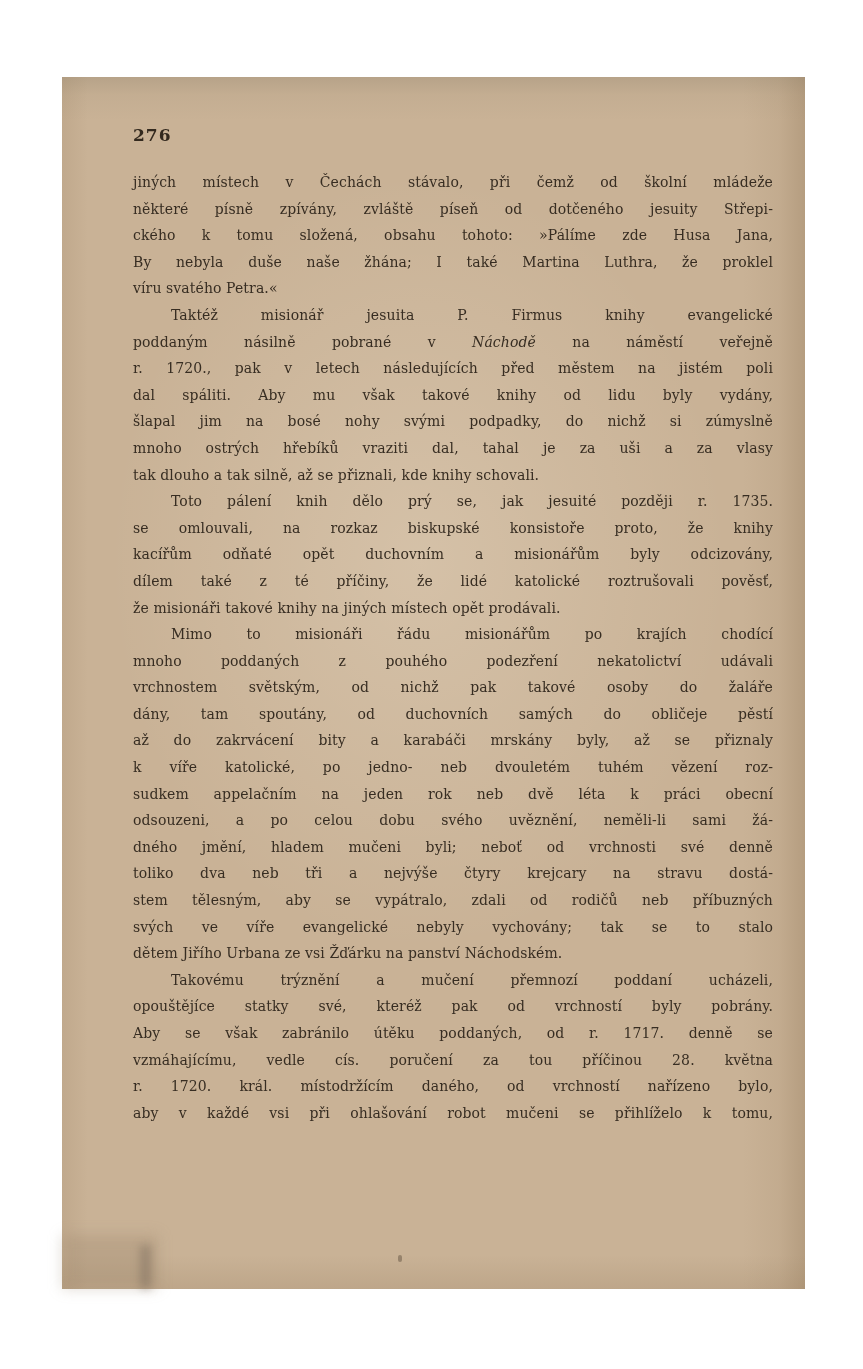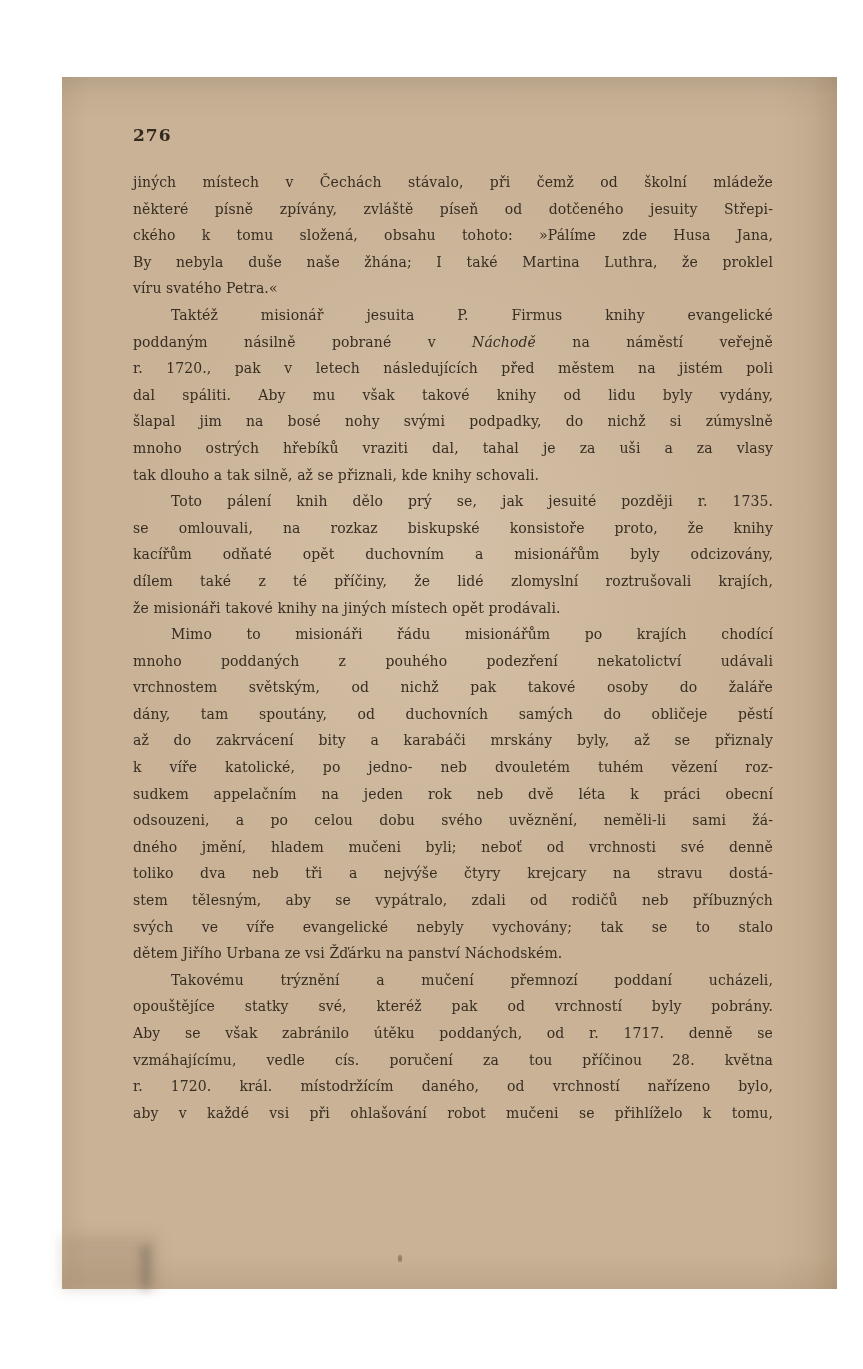--- a/index.html
+++ b/index.html
@@ -14,21 +14,20 @@
     position: absolute;
     left: 62px; top: 77px;
     width: 743px; height: 1212px;
     background-color: #c9b296;
     background-image:
       linear-gradient(180deg, rgba(125,114,93,0.24) 0, rgba(125,114,93,0.07) 18px, rgba(125,114,93,0) 44px),
       linear-gradient(270deg, rgba(138,112,80,0.32) 0, rgba(138,112,80,0.10) 26px, rgba(138,112,80,0) 62px),
       linear-gradient(90deg, rgba(138,112,80,0.14) 0, rgba(138,112,80,0) 26px),
       linear-gradient(0deg, rgba(138,112,80,0.18) 0, rgba(138,112,80,0) 34px),
       radial-gradient(ellipse 430px 540px at 48% 40%, rgba(255,246,230,0.22), rgba(255,246,230,0) 72%);
-    padding-left: 32px;
   }
   .page-number {
     position: absolute;
     left: 71px; top: 48px;
     font-size: 17px;
     font-weight: bold;
     letter-spacing: 1px;
     color: #33291e;
   }
   .text-block {
@@ -88,21 +87,21 @@
       <div class="line indent">Taktéž misionář jesuita P. Firmus knihy evangelické</div>
       <div class="line">poddaným násilně pobrané v <em>Náchodě</em> na náměstí veřejně</div>
       <div class="line">r. 1720., pak v letech následujících před městem na jistém poli</div>
       <div class="line">dal spáliti. Aby mu však takové knihy od lidu byly vydány,</div>
       <div class="line">šlapal jim na bosé nohy svými podpadky, do nichž si zúmyslně</div>
       <div class="line">mnoho ostrých hřebíků vraziti dal, tahal je za uši a za vlasy</div>
       <div class="line para-end">tak dlouho a tak silně, až se přiznali, kde knihy schovali.</div>
       <div class="line indent">Toto pálení knih dělo prý se, jak jesuité později r. 1735.</div>
       <div class="line">se omlouvali, na rozkaz biskupské konsistoře proto, že knihy</div>
       <div class="line">kacířům odňaté opět duchovním a misionářům byly odcizovány,</div>
-      <div class="line">dílem také z té příčiny, že lidé zlomyslní roztrušovali krajích,</div>
+      <div class="line">dílem také z té příčiny, že lidé katolické roztrušovali pověsť,</div>
       <div class="line para-end">že misionáři takové knihy na jiných místech opět prodávali.</div>
       <div class="line indent">Mimo to misionáři řádu misionářům po krajích chodící</div>
       <div class="line">mnoho poddaných z pouhého podezření nekatolictví udávali</div>
       <div class="line">vrchnostem světským, od nichž pak takové osoby do žaláře</div>
       <div class="line">dány, tam spoutány, od duchovních samých do obličeje pěstí</div>
       <div class="line">až do zakrvácení bity a karabáči mrskány byly, až se přiznaly</div>
       <div class="line">k víře katolické, po jedno- neb dvouletém tuhém vězení roz-</div>
       <div class="line">sudkem appelačním na jeden rok neb dvě léta k práci obecní</div>
       <div class="line">odsouzeni, a po celou dobu svého uvěznění, neměli-li sami žá-</div>
       <div class="line">dného jmění, hladem mučeni byli; neboť od vrchnosti své denně</div>

